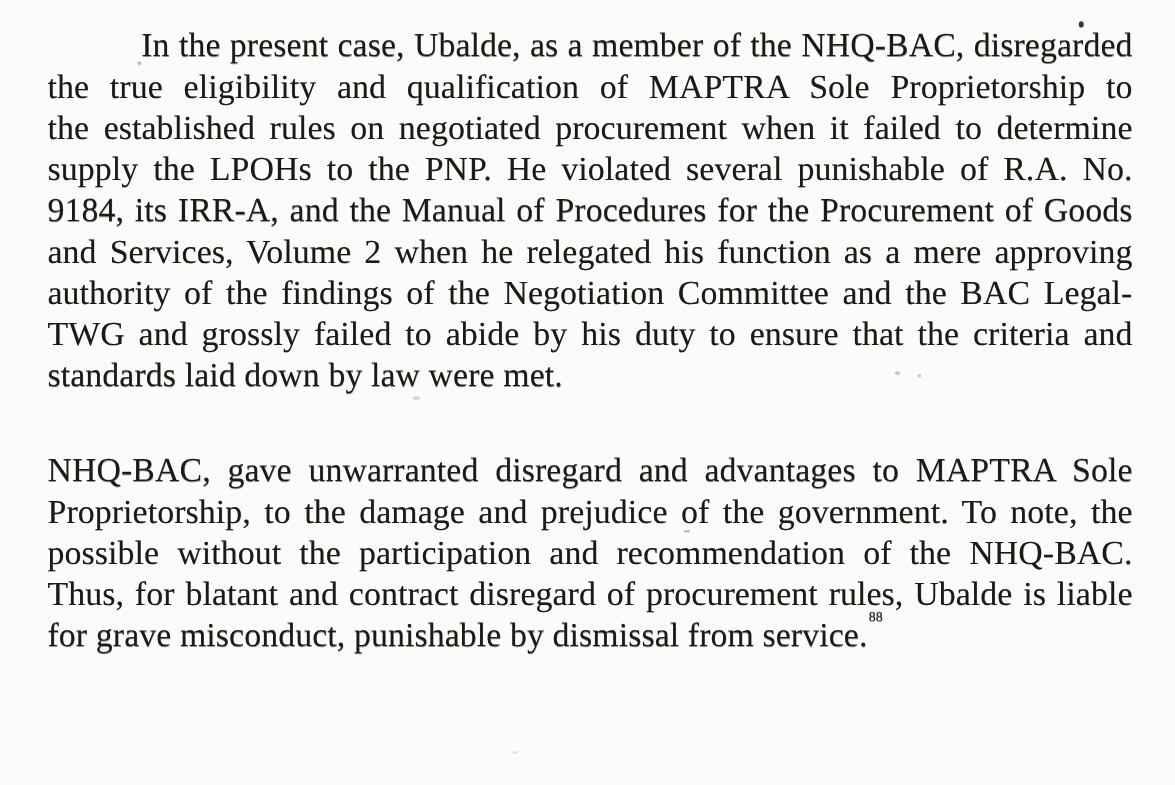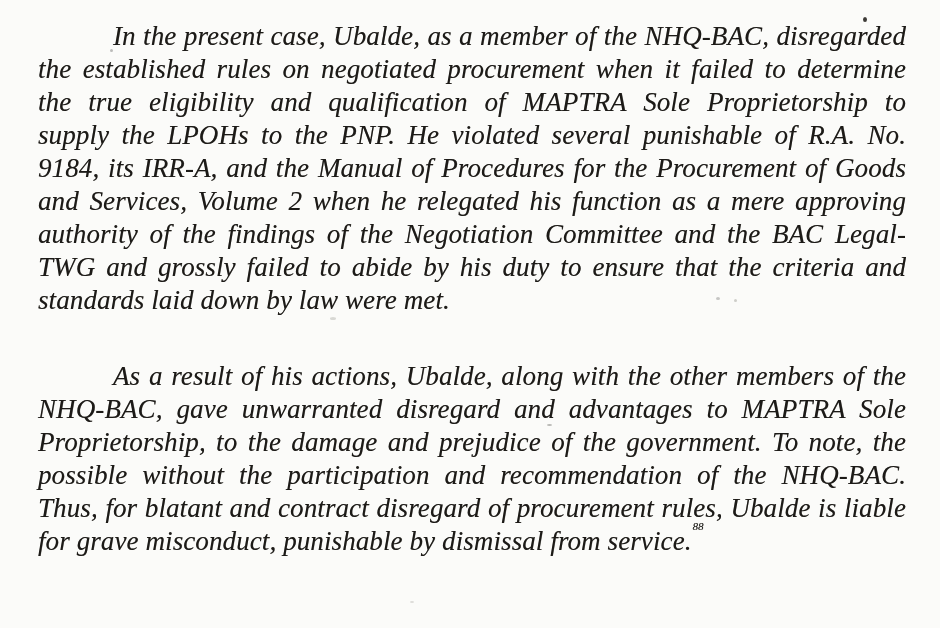--- a/index.html
+++ b/index.html
@@ -20,21 +20,20 @@
   }
   #text-block {
     position: absolute;
     left: 38px;
     top: 20px;
     width: 868px;
     font-size: 27px;
     line-height: 33px;
     letter-spacing: 0.1px;
     text-shadow: 0.2px 0.3px 0.3px rgba(25, 22, 18, 0.45);
-    font-style: italic;
   }
   .paragraph { margin: 0; padding: 0; }
   .paragraph + .paragraph { margin-top: 43px; }
   .line {
     text-align: justify;
     text-align-last: justify;
     white-space: normal;
   }
   .line-first { text-indent: 75px; }
   .line-last {
@@ -55,33 +54,32 @@
   }
 </style>
 </head>
 <body>
 
 <div id="page">
   <div id="text-block">
 
     <div class="paragraph">
         <div class="line line-first">In the present case, Ubalde, as a member of the NHQ-BAC, disregarded</div>
+        <div class="line">the true eligibility and qualification of MAPTRA Sole Proprietorship to</div>
         <div class="line">the established rules on negotiated procurement when it failed to determine</div>
-        <div class="line">the true eligibility and qualification of MAPTRA Sole Proprietorship to</div>
         <div class="line">supply the LPOHs to the PNP.  He violated several punishable of R.A. No.</div>
         <div class="line">9184, its IRR-A, and the Manual of Procedures for the Procurement of Goods</div>
         <div class="line">and Services, Volume 2 when he relegated his function as a mere approving</div>
         <div class="line">authority of the findings of the Negotiation Committee and the BAC Legal-</div>
         <div class="line">TWG and grossly failed to abide by his duty to ensure that the criteria and</div>
         <div class="line line-last">standards laid down by law were met.</div>
       </div>
 
     <div class="paragraph">
       <div>
-          <div class="line line-first">As a result of his actions, Ubalde, along with the other members of the</div>
           <div class="line">NHQ-BAC, gave unwarranted disregard and advantages to MAPTRA Sole</div>
           <div class="line">Proprietorship, to the damage and prejudice of the government. To note, the</div>
           <div class="line">possible without the participation and recommendation of the NHQ-BAC.</div>
           <div class="line">Thus, for blatant and contract disregard of procurement rules, Ubalde is liable</div>
         </div>
       <div class="line line-last">
         <span>for grave misconduct, punishable by dismissal from service.</span><sup class="fn">88</sup>
       </div>
     </div>
 

